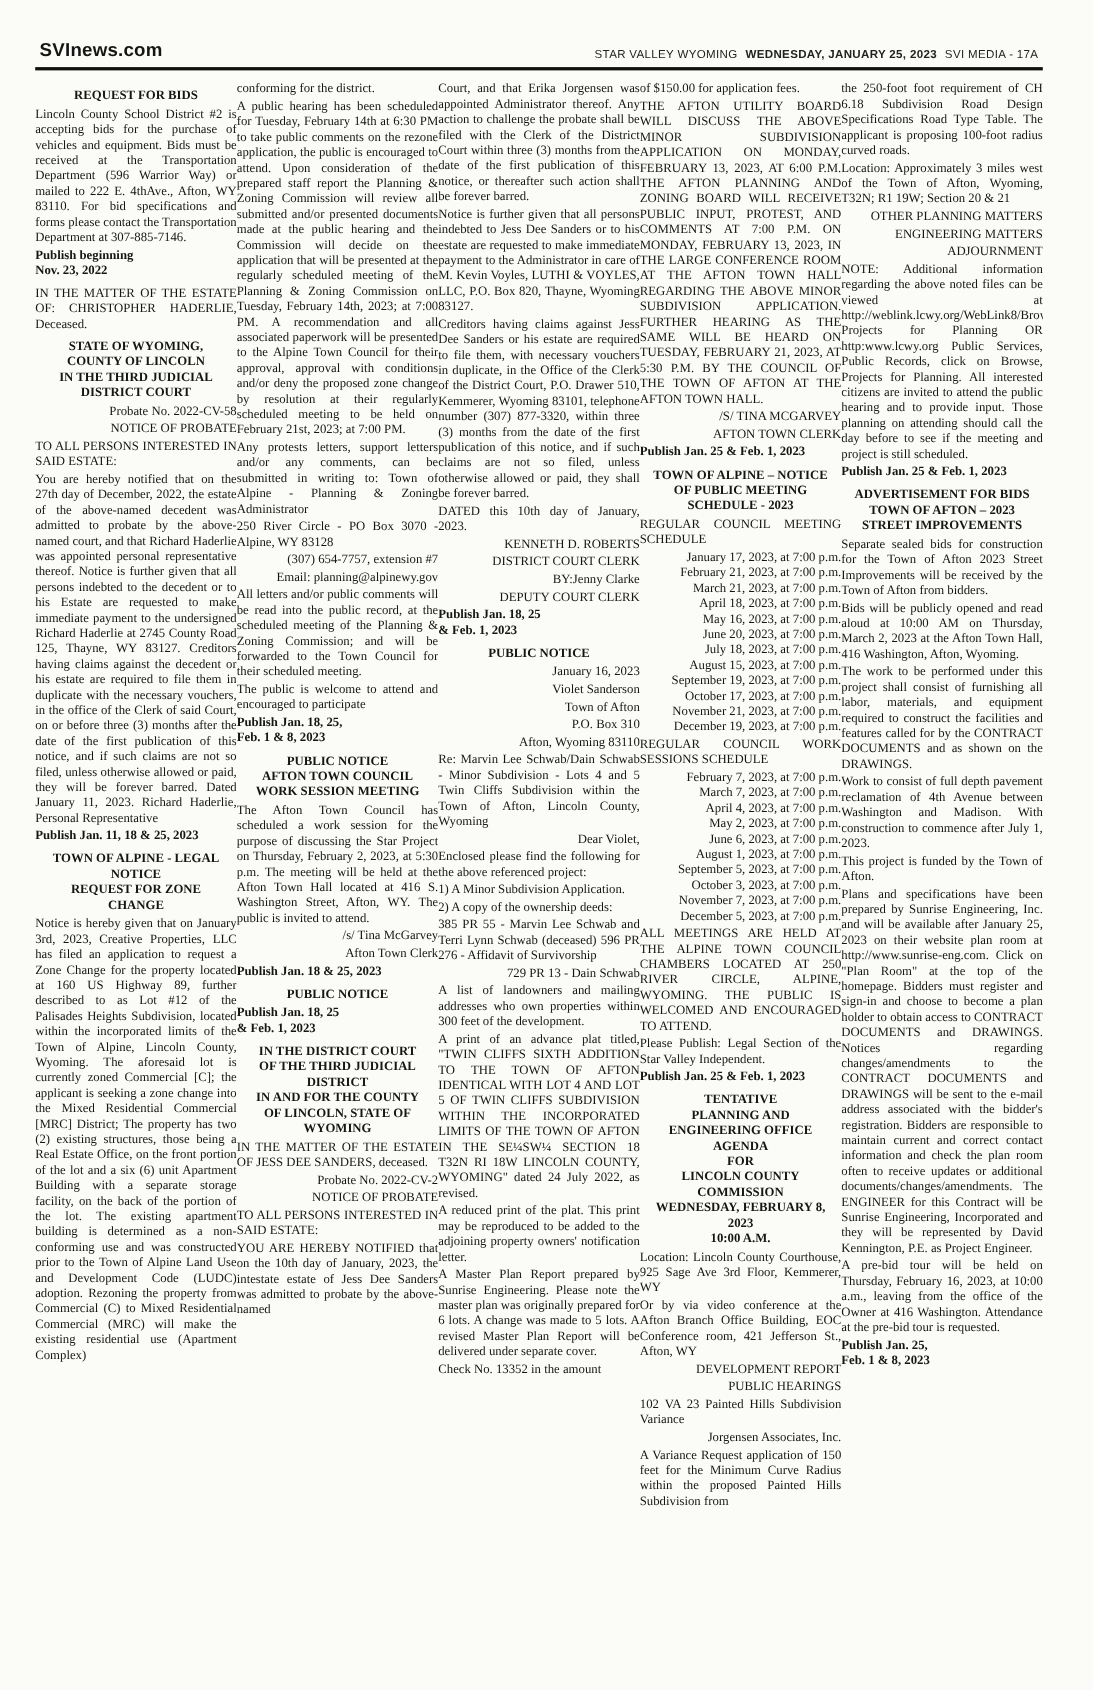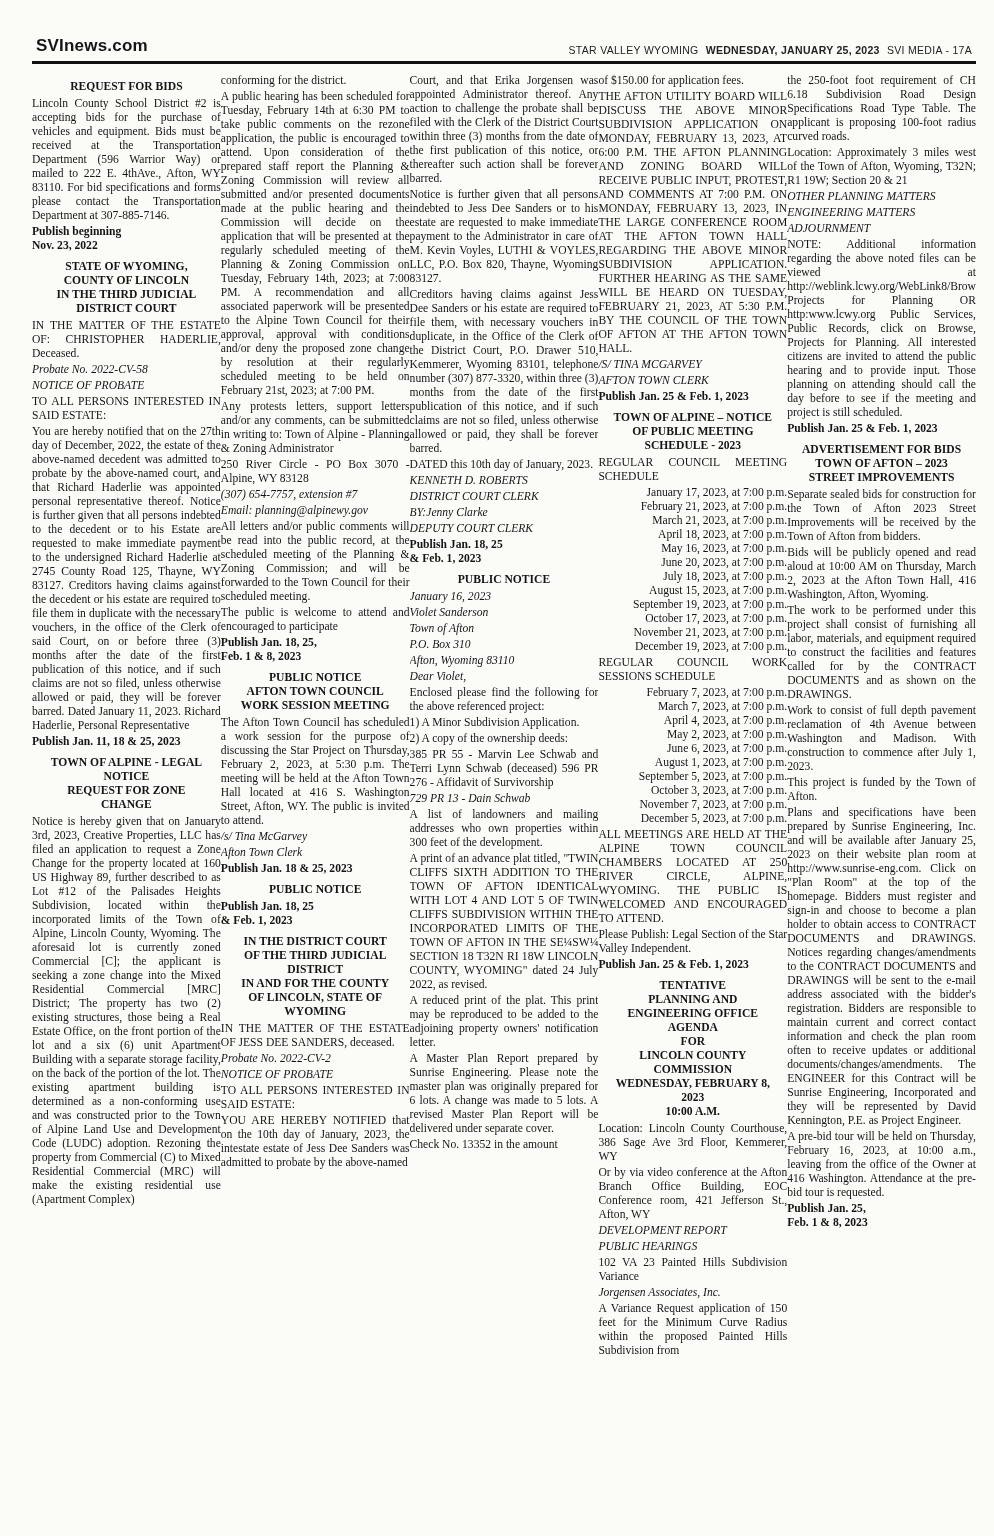--- a/index.html
+++ b/index.html
@@ -1,21 +1,21 @@
 <!DOCTYPE html>
 <html><head>
 <meta charset="utf-8">
 <style>
   * { margin: 0; padding: 0; box-sizing: border-box; }
   html, body { background: #e8e8e6; }
   body { width: 994px; font-family: "Liberation Serif", serif; }
   .page {
     width: 994px; height: 1536px;
     background: #fbfbf8;
-    padding: 30px 16px 22px 30px;
+    padding: 30px 44px 22px 30px;
     color: #151515;
     overflow: hidden;
     position: relative;
   }
   .masthead {
     display: flex; justify-content: space-between; align-items: flex-end;
     font-family: "Liberation Sans", sans-serif;
     padding: 6px 6px 5px 6px;
   }
   .site-name { font-size: 17px; font-weight: bold; letter-spacing: 0.2px; }
@@ -32,21 +32,21 @@
     flex: 1 1 0; min-width: 0; overflow: hidden;
     font-size: 11.6px; line-height: 14px;
     text-align: justify;
   }
   .blk { margin-bottom: 2px; }
   .blk.heading {
     font-weight: bold; text-align: center;
     white-space: pre-line; margin: 6px 0 3px 0;
   }
   .blk.para { text-align: justify; }
-  .blk.line { text-align: left; font-style: italic; }
+  .blk.line { text-align: right; }
   .blk.pre  { text-align: right; white-space: pre-line; }
   .blk.publish {
     font-weight: bold; text-align: left;
     white-space: pre-line; margin: 1px 0 7px 0;
   }
 </style>
 </head>
 <body>
 
 <div class="page">
@@ -58,25 +58,25 @@
       <span class="seg">SVI MEDIA - 17A</span>
     </div>
   </header>
   <div class="masthead-rule"></div>
   <main class="columns">
       <section class="col">
         <div class="blk heading">REQUEST FOR BIDS</div>
         <div class="blk para">Lincoln County School District #2 is accepting bids for the purchase of vehicles and equipment. Bids must be received at the Transportation Department (596 Warrior Way) or mailed to 222 E. 4thAve., Afton, WY 83110. For bid specifications and forms please contact the Transportation Department at 307-885-7146.</div>
         <div class="blk publish">Publish beginning
 Nov. 23, 2022</div>
+        <div class="blk para">IN THE MATTER OF THE ESTATE OF: CHRISTOPHER HADERLIE, Deceased.</div>
         <div class="blk heading">STATE OF WYOMING,
 COUNTY OF LINCOLN
 IN THE THIRD JUDICIAL
 DISTRICT COURT</div>
-        <div class="blk para">IN THE MATTER OF THE ESTATE OF: CHRISTOPHER HADERLIE, Deceased.</div>
         <div class="blk line">Probate No. 2022-CV-58</div>
         <div class="blk line">NOTICE OF PROBATE</div>
         <div class="blk para">TO ALL PERSONS INTERESTED IN SAID ESTATE:</div>
         <div class="blk para">You are hereby notified that on the 27th day of December, 2022, the estate of the above-named decedent was admitted to probate by the above-named court, and that Richard Haderlie was appointed personal representative thereof. Notice is further given that all persons indebted to the decedent or to his Estate are requested to make immediate payment to the undersigned Richard Haderlie at 2745 County Road 125, Thayne, WY 83127. Creditors having claims against the decedent or his estate are required to file them in duplicate with the necessary vouchers, in the office of the Clerk of said Court, on or before three (3) months after the date of the first publication of this notice, and if such claims are not so filed, unless otherwise allowed or paid, they will be forever barred. Dated January 11, 2023. Richard Haderlie, Personal Representative</div>
         <div class="blk publish">Publish Jan. 11, 18 &amp; 25, 2023</div>
         <div class="blk heading">TOWN OF ALPINE - LEGAL
 NOTICE
 REQUEST FOR ZONE
 CHANGE</div>
         <div class="blk para">Notice is hereby given that on January 3rd, 2023, Creative Properties, LLC has filed an application to request a Zone Change for the property located at 160 US Highway 89, further described to as Lot #12 of the Palisades Heights Subdivision, located within the incorporated limits of the Town of Alpine, Lincoln County, Wyoming. The aforesaid lot is currently zoned Commercial [C]; the applicant is seeking a zone change into the Mixed Residential Commercial [MRC] District; The property has two (2) existing structures, those being a Real Estate Office, on the front portion of the lot and a six (6) unit Apartment Building with a separate storage facility, on the back of the portion of the lot. The existing apartment building is determined as a non-conforming use and was constructed prior to the Town of Alpine Land Use and Development Code (LUDC) adoption. Rezoning the property from Commercial (C) to Mixed Residential Commercial (MRC) will make the existing residential use (Apartment Complex)</div>
@@ -124,20 +124,21 @@
         <div class="blk line">BY:Jenny Clarke</div>
         <div class="blk line">DEPUTY COURT CLERK</div>
         <div class="blk publish">Publish Jan. 18, 25
 &amp; Feb. 1, 2023</div>
         <div class="blk heading">PUBLIC NOTICE</div>
         <div class="blk line">January 16, 2023</div>
         <div class="blk line">Violet Sanderson</div>
         <div class="blk line">Town of Afton</div>
         <div class="blk line">P.O. Box 310</div>
         <div class="blk line">Afton, Wyoming 83110</div>
+        <div class="blk para">Re: Marvin Lee Schwab/Dain Schwab - Minor Subdivision - Lots 4 and 5 Twin Cliffs Subdivision within the Town of Afton, Lincoln County, Wyoming</div>
         <div class="blk line">Dear Violet,</div>
         <div class="blk para">Enclosed please find the following for the above referenced project:</div>
         <div class="blk para">1) A Minor Subdivision Application.</div>
         <div class="blk para">2) A copy of the ownership deeds:</div>
         <div class="blk para">385 PR 55 - Marvin Lee Schwab and Terri Lynn Schwab (deceased) 596 PR 276 - Affidavit of Survivorship</div>
         <div class="blk line">729 PR 13 - Dain Schwab</div>
         <div class="blk para">A list of landowners and mailing addresses who own properties within 300 feet of the development.</div>
         <div class="blk para">A print of an advance plat titled, "TWIN CLIFFS SIXTH ADDITION TO THE TOWN OF AFTON IDENTICAL WITH LOT 4 AND LOT 5 OF TWIN CLIFFS SUBDIVISION WITHIN THE INCORPORATED LIMITS OF THE TOWN OF AFTON IN THE SE¼SW¼ SECTION 18 T32N RI 18W LINCOLN COUNTY, WYOMING" dated 24 July 2022, as revised.</div>
         <div class="blk para">A reduced print of the plat. This print may be reproduced to be added to the adjoining property owners' notification letter.</div>
         <div class="blk para">A Master Plan Report prepared by Sunrise Engineering. Please note the master plan was originally prepared for 6 lots. A change was made to 5 lots. A revised Master Plan Report will be delivered under separate cover.</div>
@@ -182,21 +183,21 @@
         <div class="blk heading">TENTATIVE
 PLANNING AND
 ENGINEERING OFFICE
 AGENDA
 FOR
 LINCOLN COUNTY
 COMMISSION
 WEDNESDAY, FEBRUARY 8,
 2023
 10:00 A.M.</div>
-        <div class="blk para">Location: Lincoln County Courthouse, 386 Sage Ave 3rd Floor, Kemmerer, WY</div>
+        <div class="blk para">Location: Lincoln County Courthouse, 925 Sage Ave 3rd Floor, Kemmerer, WY</div>
         <div class="blk para">Or by via video conference at the Afton Branch Office Building, EOC Conference room, 421 Jefferson St., Afton, WY</div>
         <div class="blk line">DEVELOPMENT REPORT</div>
         <div class="blk line">PUBLIC HEARINGS</div>
         <div class="blk para">102 VA 23 Painted Hills Subdivision Variance</div>
         <div class="blk line">Jorgensen Associates, Inc.</div>
         <div class="blk para">A Variance Request application of 150 feet for the Minimum Curve Radius within the proposed Painted Hills Subdivision from</div>
       </section>
       <section class="col">
         <div class="blk para">the 250-foot foot requirement of CH 6.18 Subdivision Road Design Specifications Road Type Table. The applicant is proposing 100-foot radius curved roads.</div>
         <div class="blk para">Location: Approximately 3 miles west of the Town of Afton, Wyoming, T32N; R1 19W; Section 20 &amp; 21</div>

